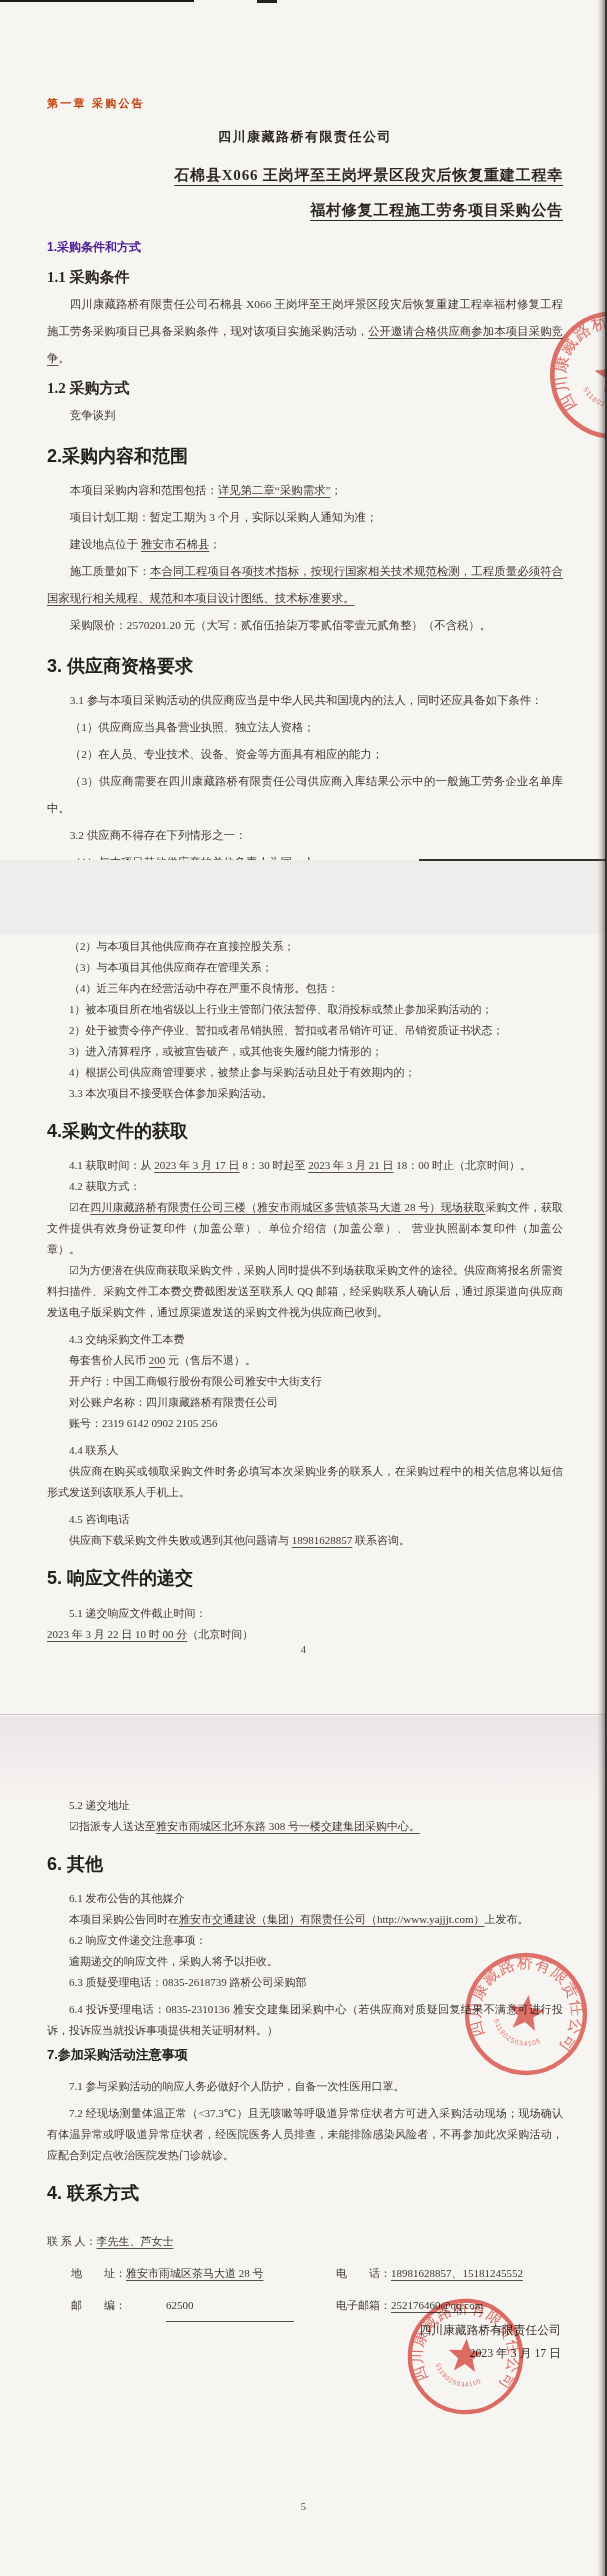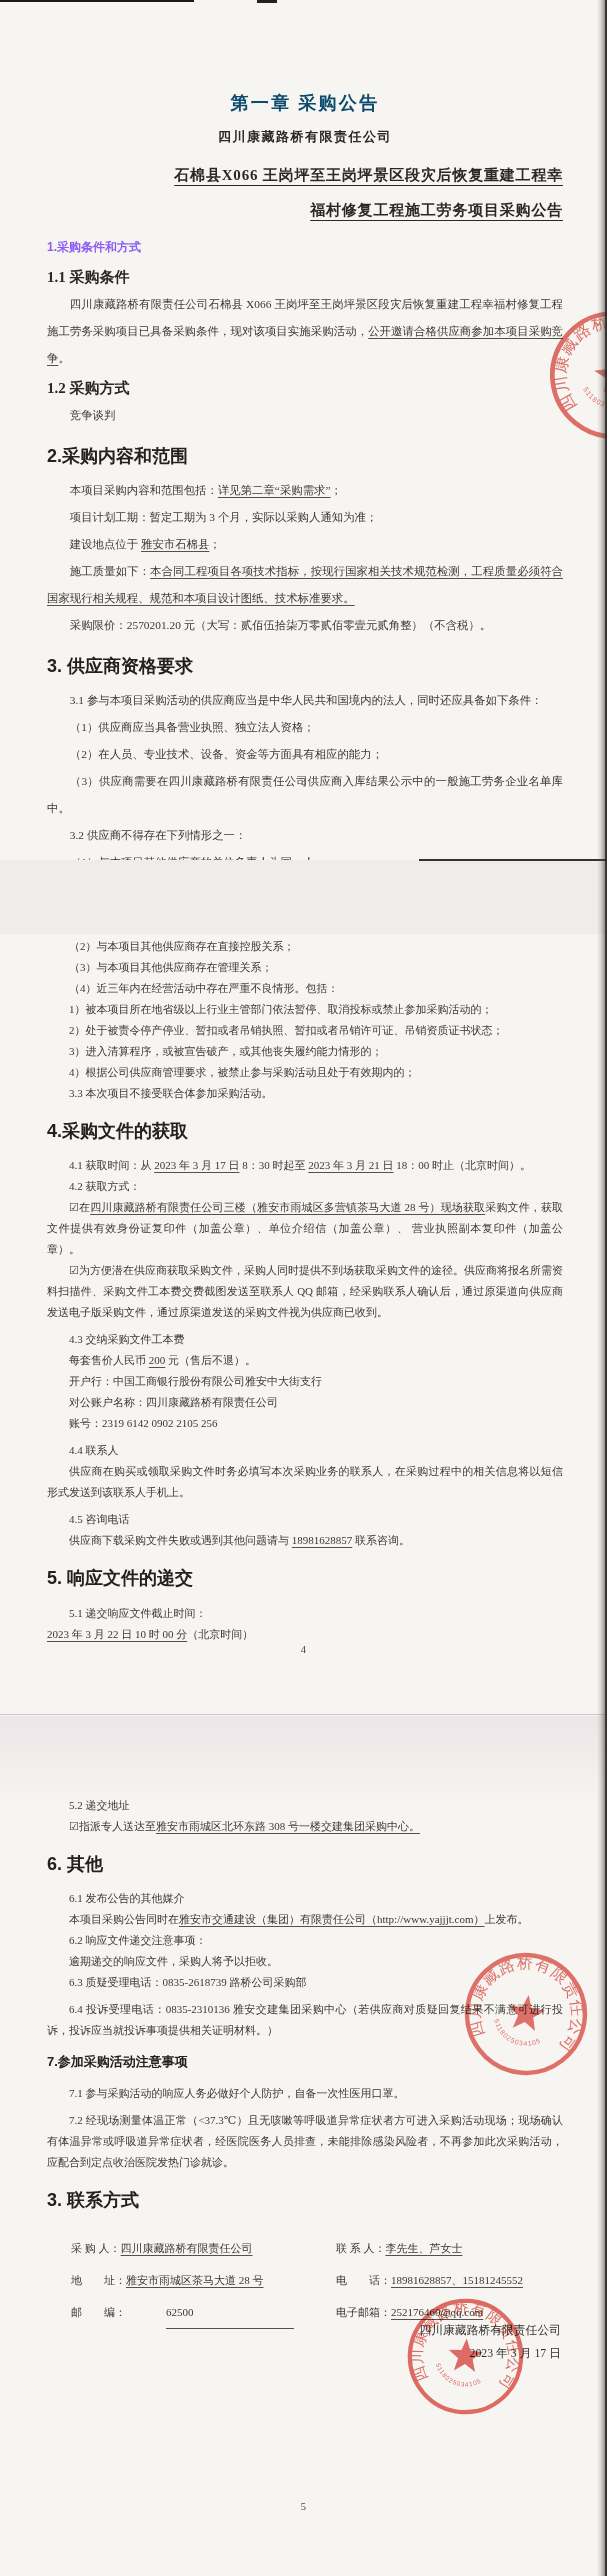--- a/index.html
+++ b/index.html
@@ -10,27 +10,27 @@
     color:#3c3833;
   }
   .page{position:absolute;left:0;width:100%;box-sizing:border-box;padding:0 44px 0 47px;}
   .page-a{top:0;height:860px;font-size:11.4px;line-height:27px;padding-top:90px;}
   .page-b{top:934px;height:782px;font-size:11px;line-height:21px;padding-top:1.5px;}
   .page-c{top:1716px;height:1042px;font-size:11px;line-height:21px;padding-top:79px;}
   .page-gap{position:absolute;left:0;top:860px;width:100%;height:74px;background:#efedeb;}
   .page-c::before{content:"";position:absolute;left:0;top:0;width:100%;height:91px;
     background:linear-gradient(180deg,rgba(214,192,208,0.30),rgba(214,192,208,0));pointer-events:none;}
   
-  .ct{ text-align:center;font-size:18px;font-weight:700;letter-spacing:2.3px;color:#0c4a6e;}
+  .ct{ font-size:11px;font-weight:700;letter-spacing:2.3px;color:#c2410c;}
   .co{ text-align:center;font-size:13px;font-weight:600;letter-spacing:1.5px;color:#2c2925;margin-top:6px;}
   .bigt{text-align:right;font-size:15px;font-weight:600;letter-spacing:0.8px;color:#2c2925;
     line-height:35px;text-decoration:underline;text-underline-offset:5.3px;text-decoration-thickness:1.1px;}
-  .h2s{font-family:"Liberation Sans","DejaVu Sans",sans-serif;font-size:12px;font-weight:700;color:#8b5cf6;margin-top:6px;}
+  .h2s{font-family:"Liberation Sans","DejaVu Sans",sans-serif;font-size:12px;font-weight:700;color:#4c1d95;margin-top:6px;}
   .h2{font-family:"Liberation Sans","DejaVu Sans",sans-serif;font-size:18px;font-weight:700;color:#23211e;line-height:30px;margin-top:12px;}
-  .h2m{font-family:"Liberation Sans","DejaVu Sans",sans-serif;font-size:13px;font-weight:700;color:#23211e;line-height:27px;margin-top:7px;}
+  .h2m{font-family:"Liberation Sans","DejaVu Sans",sans-serif;font-size:13px;font-weight:700;color:#23211e;line-height:27px;margin-top:0;}
   .h3{font-weight:700;font-size:15px;color:#2c2925;margin-top:3px;}
   .p{text-indent:2em;text-align:justify;}
   .pn{text-indent:0;text-align:justify;}
   .m8{margin-top:6px;} .m10{margin-top:8px;} .m12{margin-top:9px;} .m14{margin-top:10.6px;}
   .u{text-decoration:underline;text-underline-offset:3px;text-decoration-thickness:0.8px;text-decoration-color:#55504a;}
   .u-ext{display:inline-block;min-width:128px;border-bottom:0.8px solid #55504a;text-decoration:none;margin-left:40px;}
   .pageno{position:absolute;left:0;right:0;text-align:center;font-size:10.6px;color:#4a4540;}
   .checkbox{font-family:"DejaVu Sans",sans-serif;}
   
   .contact{margin-top:16.7px;}
@@ -132,24 +132,23 @@
     <div class="p"><span>本项目采购公告同时在</span><span class="u">雅安市交通建设（集团）有限责任公司（http://www.yajjjt.com）</span><span>上发布。</span></div>
     <div class="p">6.2 响应文件递交注意事项：</div>
     <div class="p">逾期递交的响应文件，采购人将予以拒收。</div>
     <div class="p">6.3 质疑受理电话：0835-2618739 路桥公司采购部</div>
     <div class="p m8">6.4 投诉受理电话：0835-2310136 雅安交建集团采购中心（若供应商对质疑回复结果不满意可进行投诉，投诉应当就投诉事项提供相关证明材料。）</div>
 
     <div class="h2m">7.参加采购活动注意事项</div>
     <div class="p m10">7.1 参与采购活动的响应人务必做好个人防护，自备一次性医用口罩。</div>
     <div class="p m8">7.2 经现场测量体温正常（&lt;37.3℃）且无咳嗽等呼吸道异常症状者方可进入采购活动现场；现场确认有体温异常或呼吸道异常症状者，经医院医务人员排查，未能排除感染风险者，不再参加此次采购活动，应配合到定点收治医院发热门诊就诊。</div>
 
-    <div class="h2">3. 联系方式</div>
+    <div class="h2">4. 联系方式</div>
     <div class="contact">
       <div class="contact-row">
-        <div class="cl"><span>采 购 人：</span><span class="u">四川康藏路桥有限责任公司</span></div>
         <div class="cr"><span>联 系 人：</span><span class="u">李先生、芦女士</span></div>
       </div>
       <div class="contact-row">
         <div class="cl"><span>地　　址：</span><span class="u">雅安市雨城区茶马大道 28 号</span></div>
         <div class="cr"><span>电　　话：</span><span class="u">18981628857、15181245552</span></div>
       </div>
       <div class="contact-row">
         <div class="cl"><span>邮　　编：</span><span class="u u-ext">62500</span></div>
         <div class="cr"><span>电子邮箱：</span><span class="u">252176460@qq.com</span></div>
       </div>

